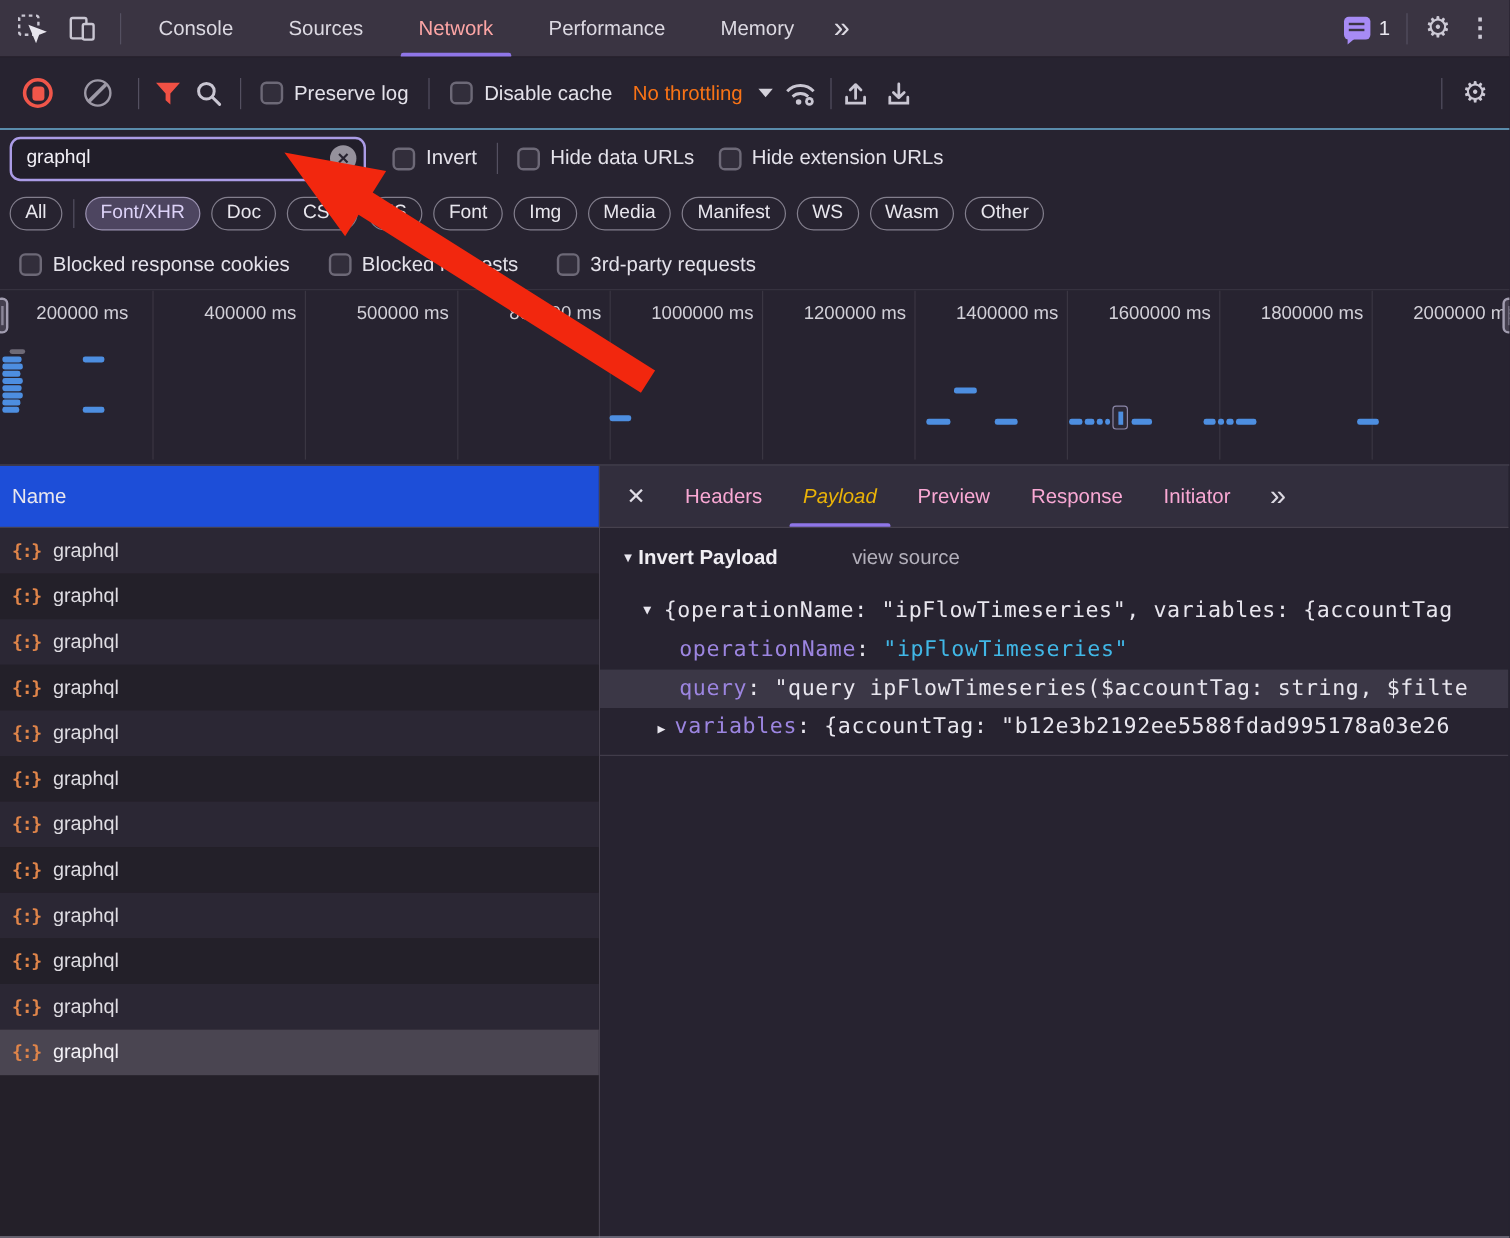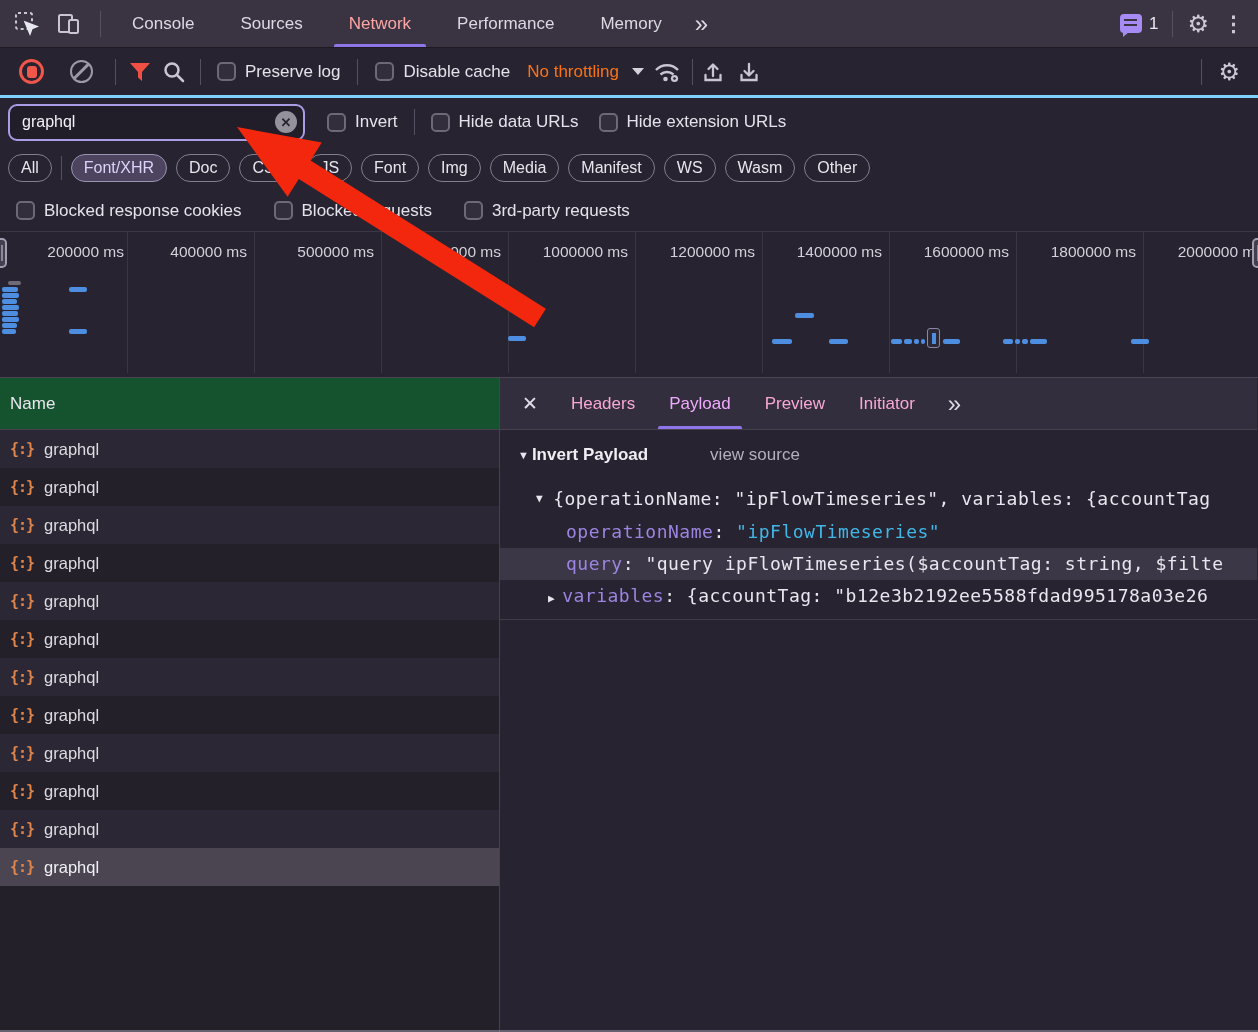--- a/index.html
+++ b/index.html
@@ -33,21 +33,21 @@
   .topbar-right { margin-left:auto; display:flex; align-items:center; gap:14px; padding-right:14px; }
   .issues { display:flex; align-items:center; gap:7px; }
   .bubble { width:22px; height:19px; background:#a78bf5; border-radius:4px; position:relative; }
   .bubble::before { content:""; position:absolute; left:4px; top:5px; width:13px; height:2px; background:#3a3442; box-shadow:0 5px 0 #3a3442; }
   .bubble::after { content:""; position:absolute; left:3px; bottom:-4px; border-left:6px solid #a78bf5; border-bottom:5px solid transparent; }
   .gear { font-size:24px; color:#ccc9d5; line-height:1; }
   .dots { font-size:21px; color:#ccc9d5; line-height:1; font-weight:bold; }
 
   
   .nettoolbar {
-    height:50px; background:#272330; border-bottom:3px solid #7dd3fc;
+    height:60px; background:#272330; border-bottom:1px solid #7dd3fc;
     display:flex; align-items:center;
   }
   .recbtn { width:25px; height:25px; border:3px solid #f0564a; border-radius:50%; margin-left:19px;
     display:flex; align-items:center; justify-content:center; }
   .recbtn i { display:block; width:10px; height:12px; background:#f0564a; border-radius:3px; }
   .clearbtn { width:23px; height:23px; border:2.5px solid #9d99a6; border-radius:50%; margin-left:26px; position:relative; }
   .clearbtn::before { content:""; position:absolute; left:-1px; top:8px; width:20px; height:2.5px; background:#9d99a6; transform:rotate(-45deg); }
   .chk { display:flex; align-items:center; gap:9px; color:#e4e2ea; cursor:default; }
   .chk .box { width:19px; height:19px; border:2px solid #6d6977; border-radius:5px; background:#322e3b; flex:none; }
   .throttle { display:flex; align-items:center; gap:13px; margin-left:17px; color:#f97316; }
@@ -90,37 +90,37 @@
     display:flex; align-items:center; justify-content:center; }
   .marker i { display:block; width:4px; height:11px; background:#4d8ee0; }
   .grip { position:absolute; top:6px; width:11px; height:30px; border:2px solid #a29db0;
     background:#443f4e; border-radius:5px; }
   .grip::before { content:""; position:absolute; left:3px; top:5px; bottom:5px; width:1.5px; background:#8b8698; }
   .grip.left { left:-4px; } .grip.right { right:-5px; }
 
   
   .main { display:flex; height:654px; }
   .leftpanel { width:500px; border-right:1px solid #46414e; display:flex; flex-direction:column; background:#242029; }
-  .namehdr { height:52px; background:#14532d; border-bottom:1px solid #46414e;
+  .namehdr { height:52px; background:#1d4ed8; border-bottom:1px solid #46414e;
     display:flex; align-items:center; padding-left:10px; font-size:17px; color:#e9e7ee; flex:none; }
   .req { height:38px; display:flex; align-items:center; gap:10px; padding-left:10px;
     font-size:16.5px; color:#dedce2; cursor:default; }
   .req:nth-child(odd) { background:#2b2734; }
   .req:nth-child(even) { background:#232029; }
   .req.selected { background:#4a4551; color:#f2f0f5; }
   .xhricon { font-family:"DejaVu Sans Mono", monospace; font-size:15px; font-weight:bold;
     color:#e0854a; letter-spacing:-1px; }
 
   .rightpanel { width:757px; display:flex; flex-direction:column; background:#272330; }
   .dtabs { height:52px; background:#322e3d; border-bottom:1px solid #46414e;
     display:flex; align-items:center; flex:none; }
   .closex { font-size:19px; color:#e0dde6; padding:0 16px 0 22px; background:none; border:none; cursor:default; }
   .dtab { height:100%; display:flex; align-items:center; padding:0 17px; color:#f9a8d4;
     position:relative; background:none; border:none; font:17px "Liberation Sans", sans-serif; cursor:default; }
-  .dtab.active { color:#f0abfc; }
+  .dtab.active { color:#eab308;font-style:italic; }
   .dtab.active::after { content:""; position:absolute; left:6px; right:6px; bottom:0; height:3px;
     background:#8f76e8; border-radius:2px 2px 0 0; }
 
   .payload { overflow:hidden; }
   .psechdr { display:flex; align-items:center; height:50px; padding-left:18px; }
   .ptri { font-size:11px; color:#e8e6ee; margin-right:3px; }
   .ptitle { font-weight:bold; font-size:17px; color:#f0eef3; }
   .viewsrc { margin-left:62px; color:#b3b0bb; font-size:17px; }
   .mono { font-family:"DejaVu Sans Mono", monospace; font-size:18px; letter-spacing:0.5px; white-space:nowrap; }
   .previewline { height:36px; display:flex; align-items:center; padding-left:36px; overflow:hidden; }
@@ -278,21 +278,21 @@
       <span>Blocked requests</span>
     </label>
     <label class="chk">
       <span class="box"></span>
       <span>3rd-party requests</span>
     </label>
   </div>
 
 <div class="overview">
     <div class="colline" style="left: 127px;"></div>
-    <div class="tick" style="left: 124px;">200000 ms</div>
+    <div class="tick" style="left: 107px;">200000 ms</div>
     <div class="colline" style="left: 254px;"></div>
     <div class="tick" style="left: 247px;">400000 ms</div>
     <div class="colline" style="left: 381px;"></div>
     <div class="tick" style="left: 374px;">500000 ms</div>
     <div class="colline" style="left: 508px;"></div>
     <div class="tick" style="left: 501px;">800000 ms</div>
     <div class="colline" style="left: 635px;"></div>
     <div class="tick" style="left: 628px;">1000000 ms</div>
     <div class="colline" style="left: 762px;"></div>
     <div class="tick" style="left: 755px;">1200000 ms</div>
@@ -392,20 +392,21 @@
       </div>
   </div>
 
   <div class="rightpanel">
     <div class="dtabs">
       <button class="closex">✕</button>
       <span id="dtabstrip" style="display:flex;height:100%">
           <button class="dtab">Headers</button>
           <button class="dtab active">Payload</button>
           <button class="dtab">Preview</button>
+          <button class="dtab">Response</button>
           <button class="dtab">Initiator</button>
         </span>
       <span class="chevrons" style="margin-left:6px">»</span>
     </div>
 
     <div class="payload">
       <div class="psechdr">
         <span class="ptri">▼</span>
         <span class="ptitle">Invert Payload</span>
         <span class="viewsrc">view source</span>

